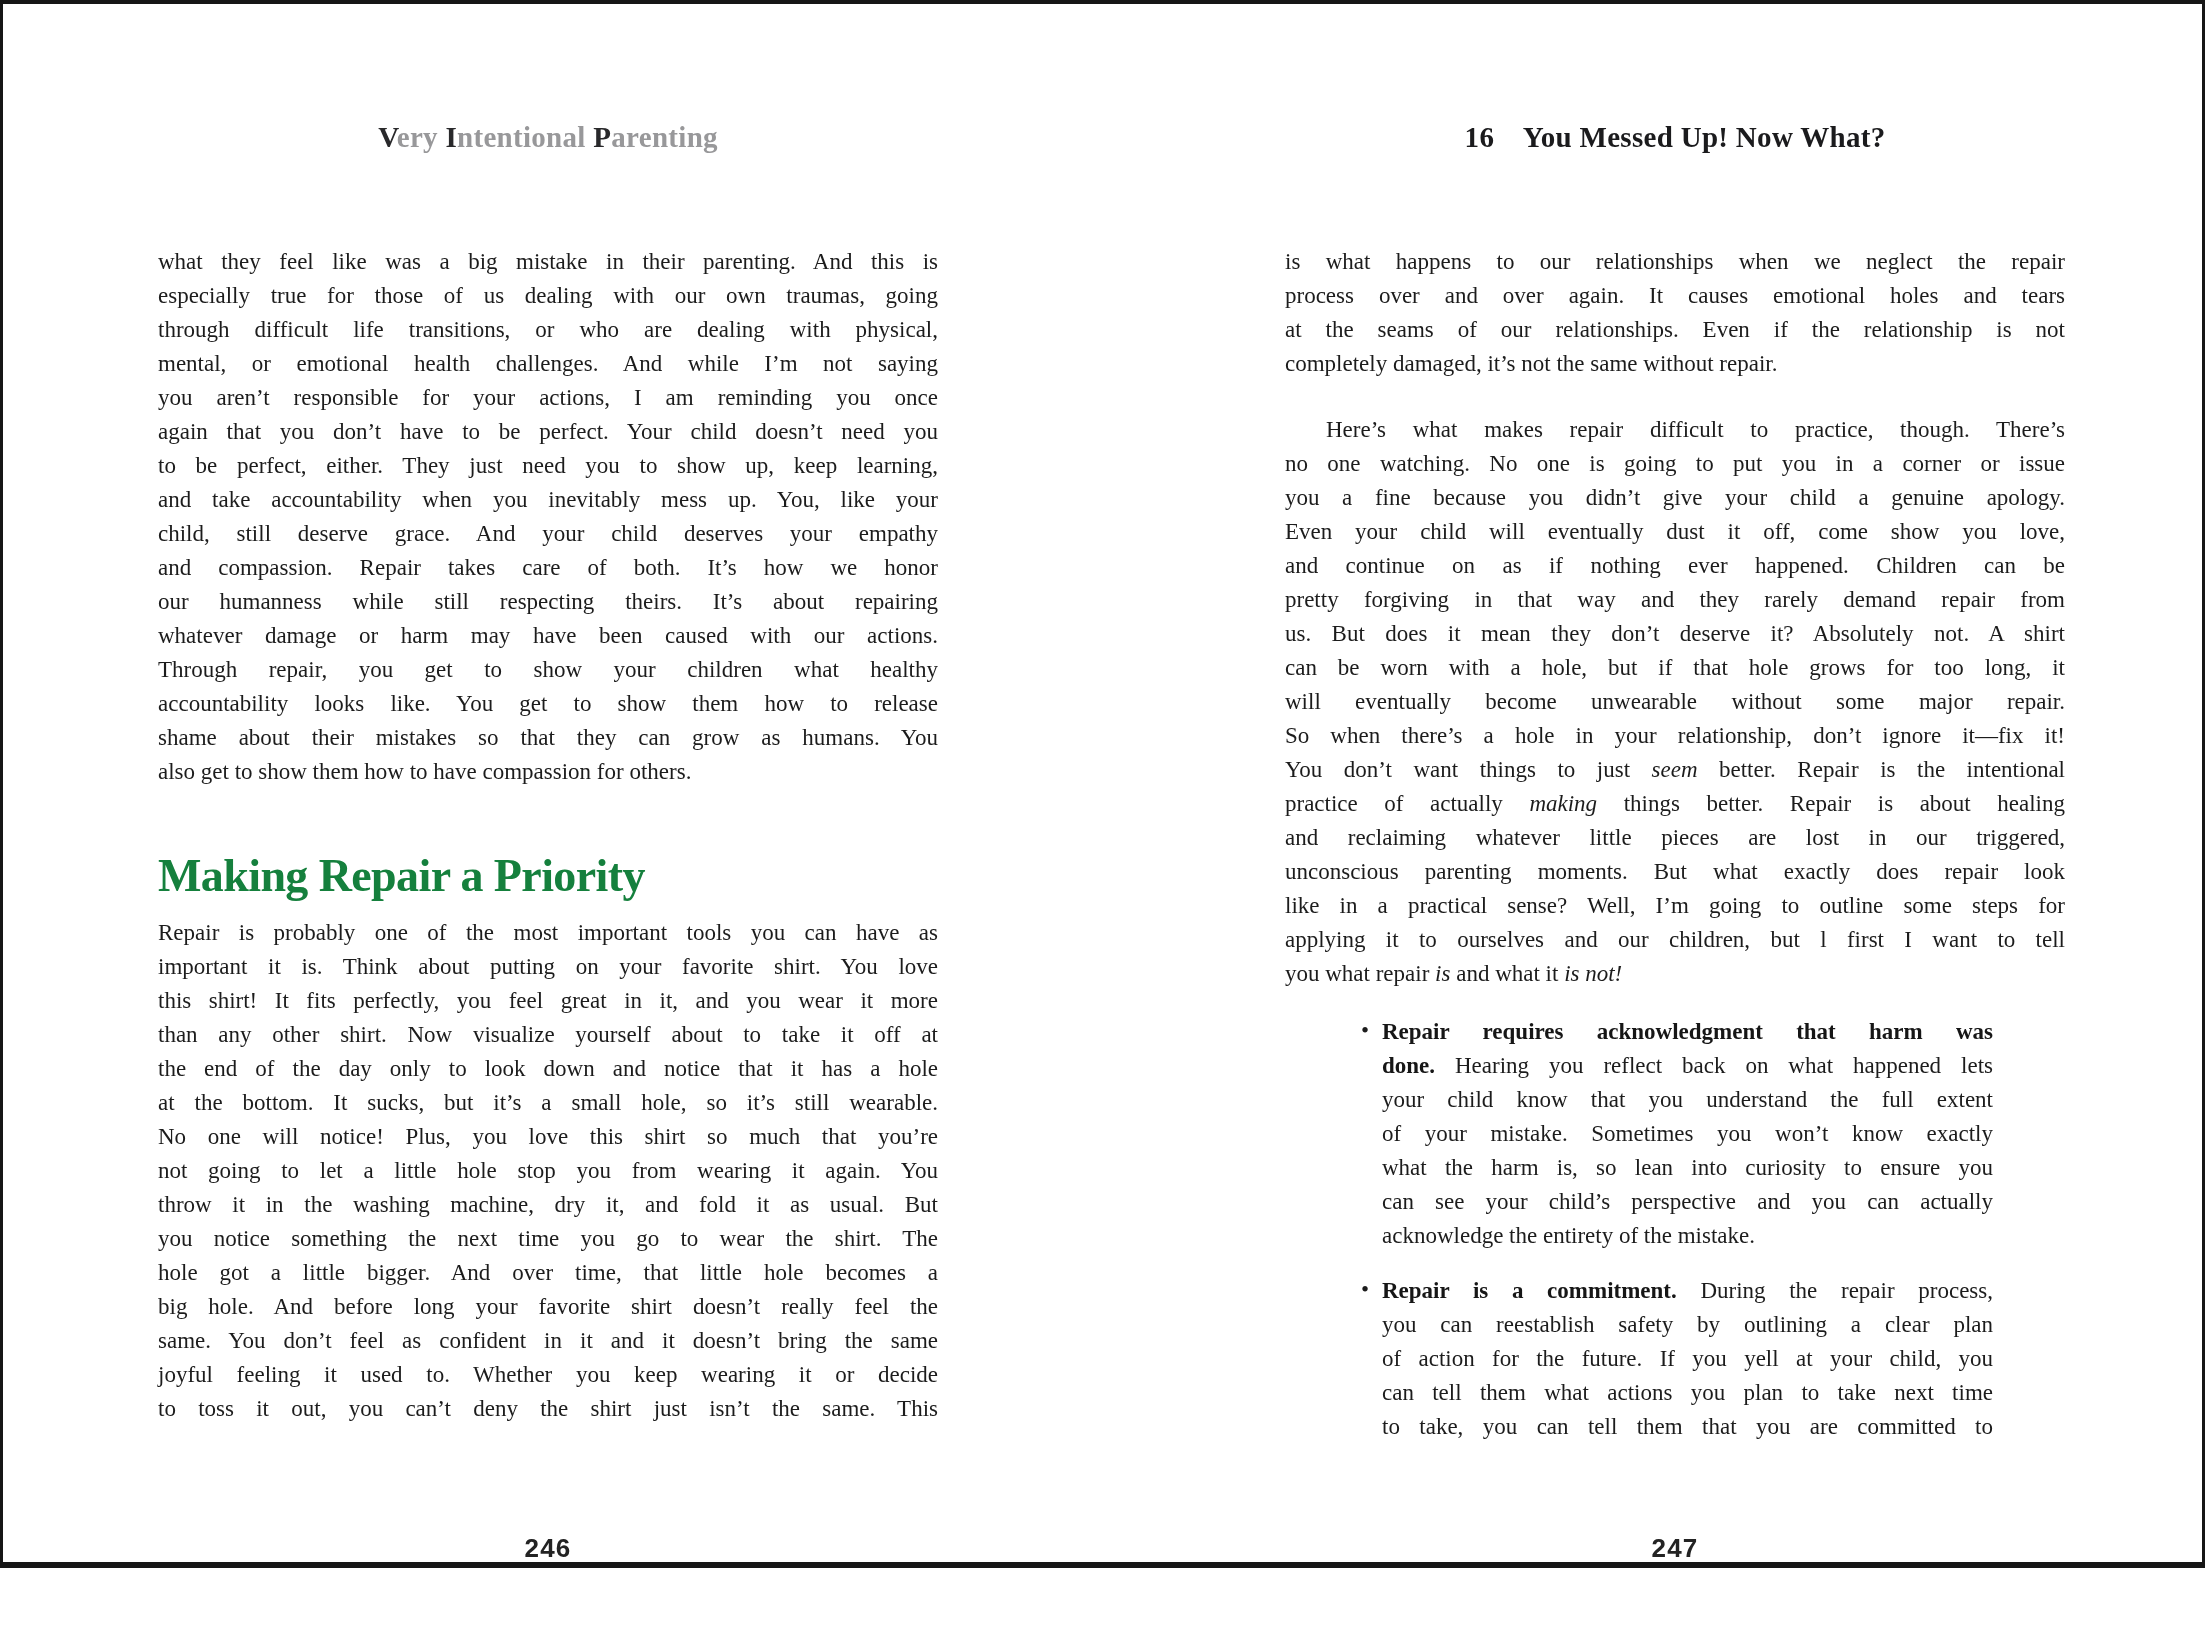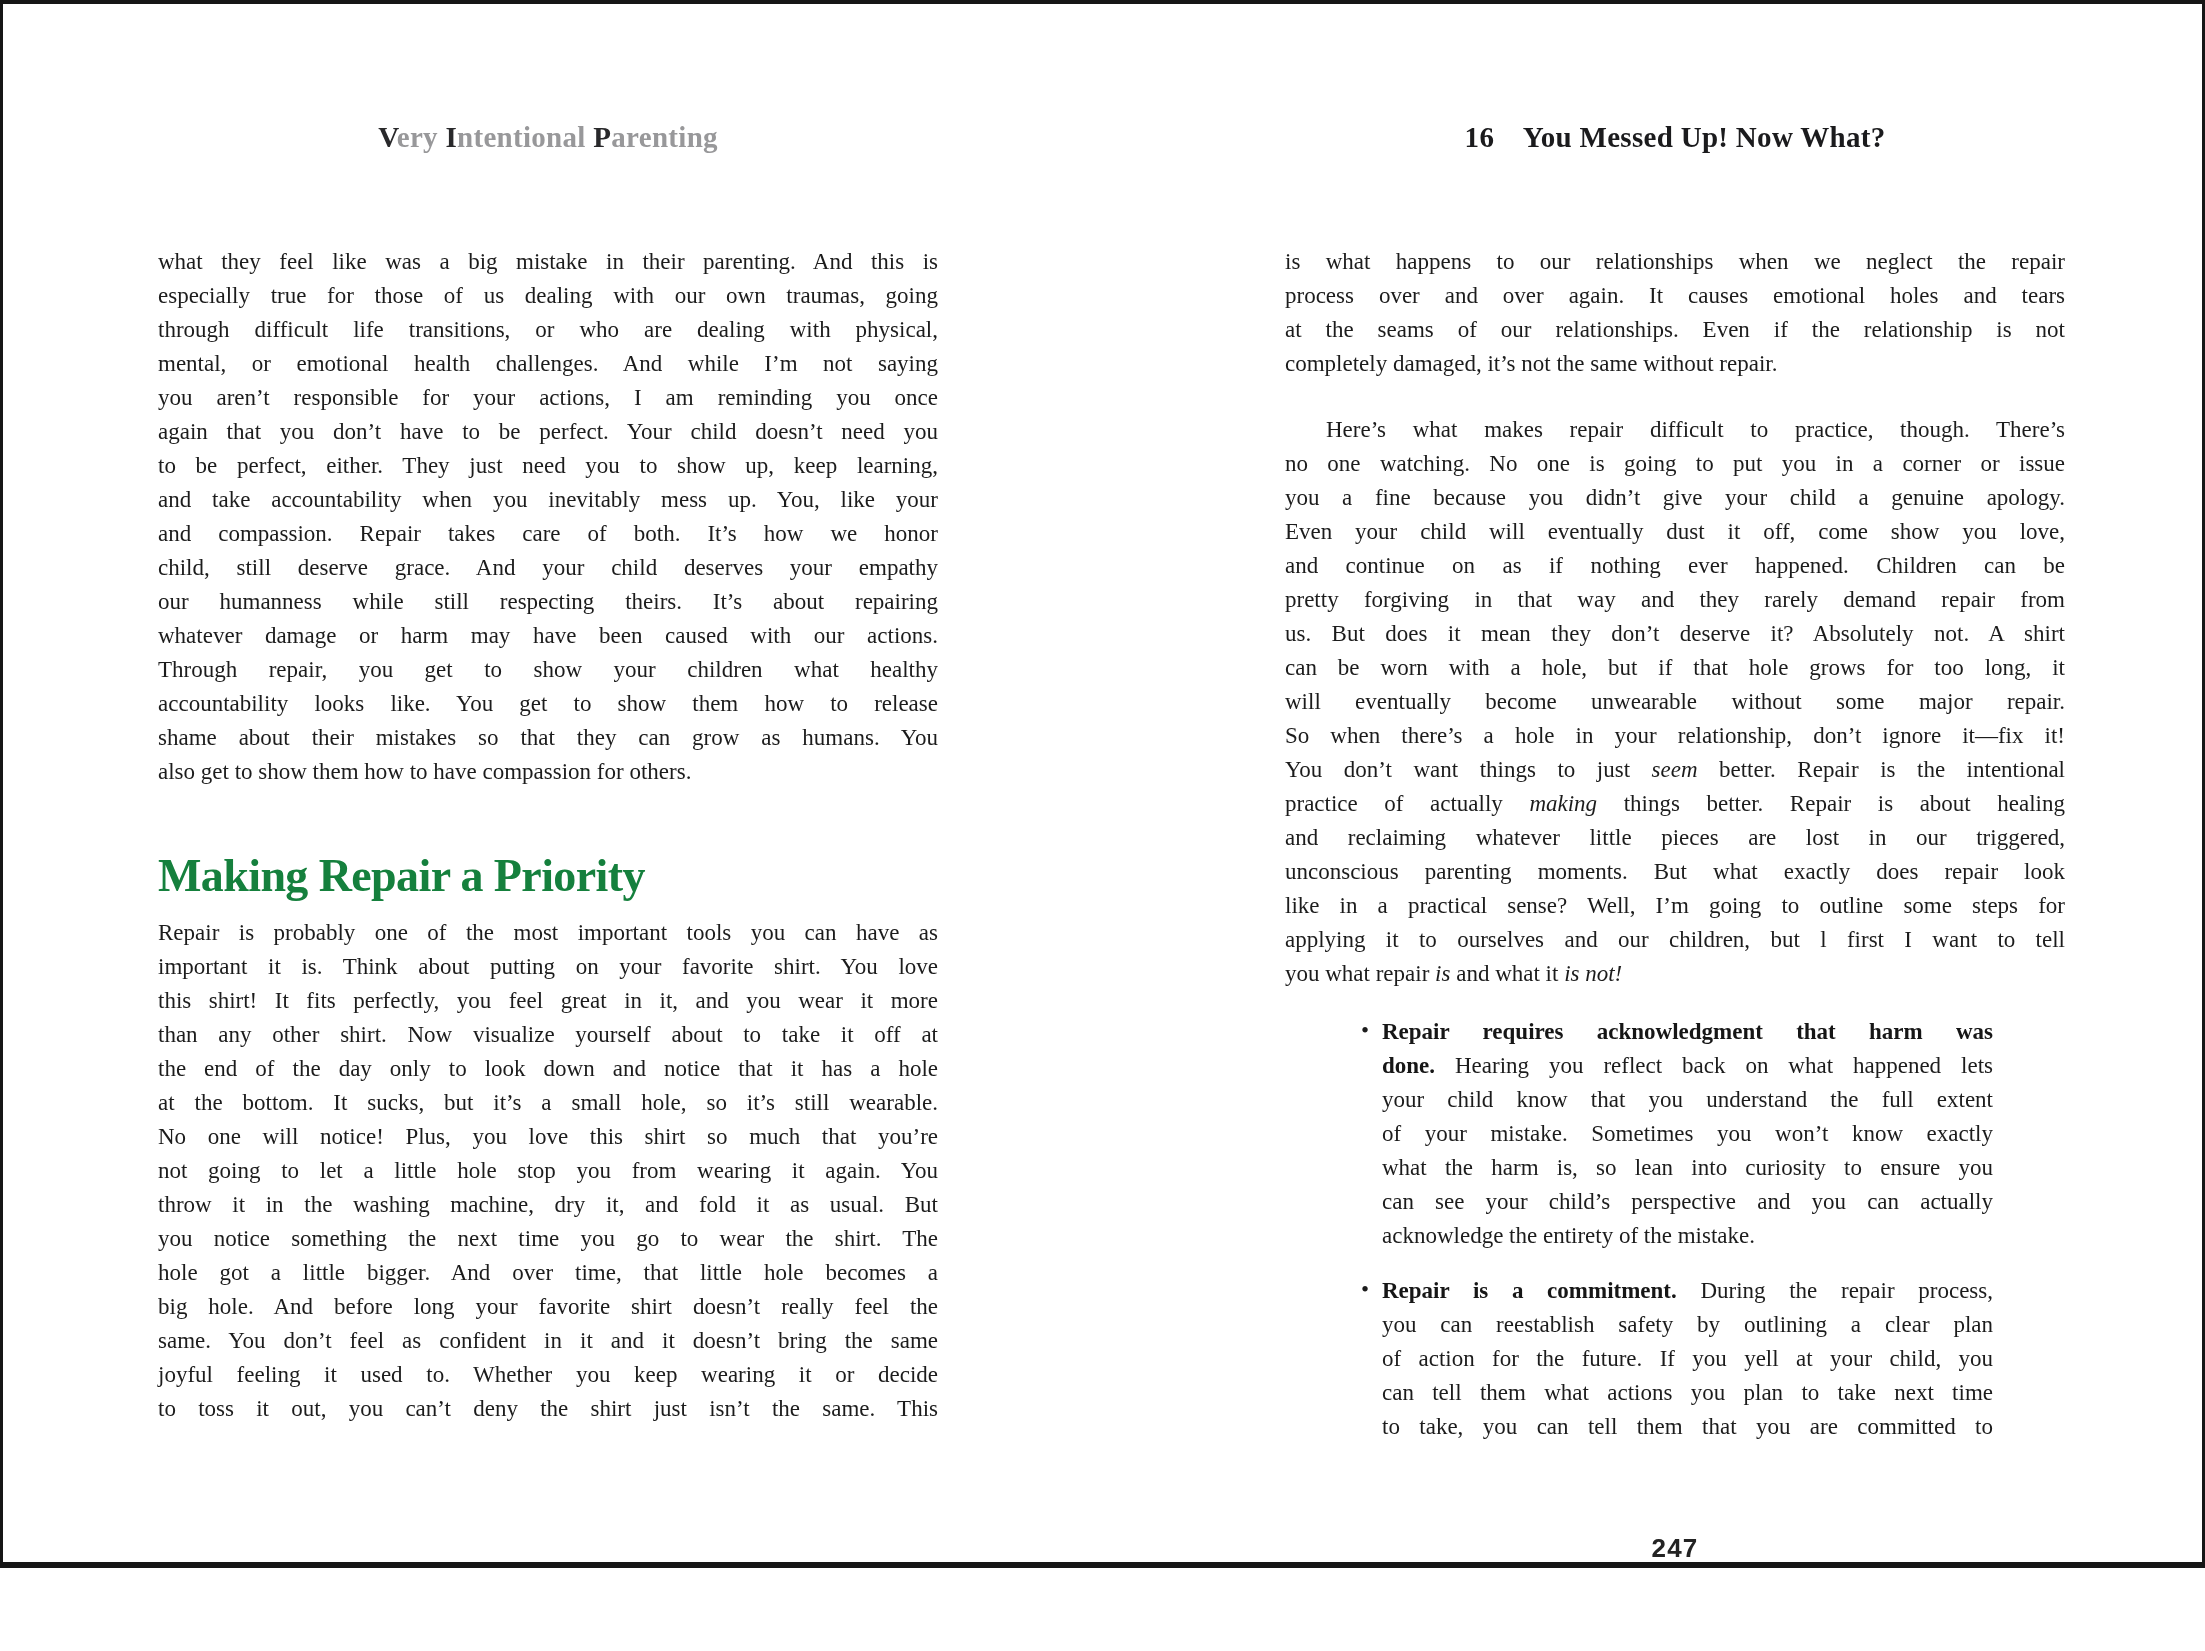--- a/index.html
+++ b/index.html
@@ -105,22 +105,22 @@
   <div class="text-col col-left">
     <div class="para">
         <div class="line">what they feel like was a big mistake in their parenting. And this is</div>
         <div class="line">especially true for those of us dealing with our own traumas, going</div>
         <div class="line">through difficult life transitions, or who are dealing with physical,</div>
         <div class="line">mental, or emotional health challenges. And while I’m not saying</div>
         <div class="line">you aren’t responsible for your actions, I am reminding you once</div>
         <div class="line">again that you don’t have to be perfect. Your child doesn’t need you</div>
         <div class="line">to be perfect, either. They just need you to show up, keep learning,</div>
         <div class="line">and take accountability when you inevitably mess up. You, like your</div>
+        <div class="line">child, still deserve grace. And your child deserves your empathy</div>
         <div class="line">and compassion. Repair takes care of both. It’s how we honor</div>
-        <div class="line">child, still deserve grace. And your child deserves your empathy</div>
         <div class="line">our humanness while still respecting theirs. It’s about repairing</div>
         <div class="line">whatever damage or harm may have been caused with our actions.</div>
         <div class="line">Through repair, you get to show your children what healthy</div>
         <div class="line">accountability looks like. You get to show them how to release</div>
         <div class="line">shame about their mistakes so that they can grow as humans. You</div>
         <div class="line rag">also get to show them how to have compassion for others.</div>
       </div>
     <h2 class="section-heading">Making Repair a Priority</h2>
     <div class="para">
         <div class="line">Repair is probably one of the most important tools you can have as</div>
@@ -186,17 +186,18 @@
             <div class="line"><b>Repair is a commitment.</b> During the repair process,</div>
             <div class="line">you can reestablish safety by outlining a clear plan</div>
             <div class="line">of action for the future. If you yell at your child, you</div>
             <div class="line">can tell them what actions you plan to take next time</div>
             <div class="line">to take, you can tell them that you are committed to</div>
           </div>
       </div>
     </div>
   </div>
 
+  <div class="pagenum pn-left">246</div>
 
   <div class="pagenum pn-right">247</div>
 
 </div>
 
 
 </body></html>

